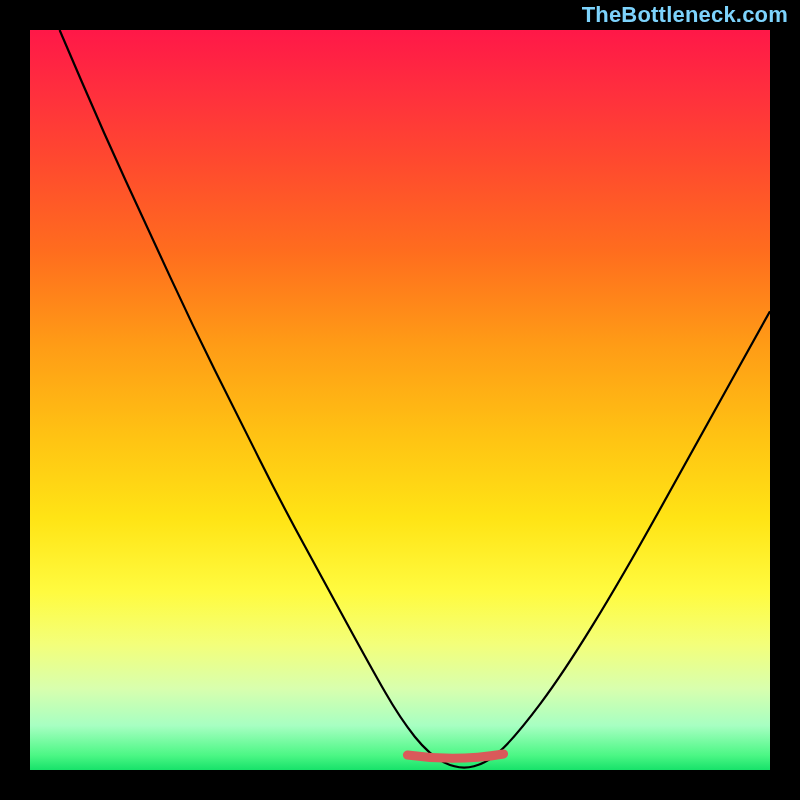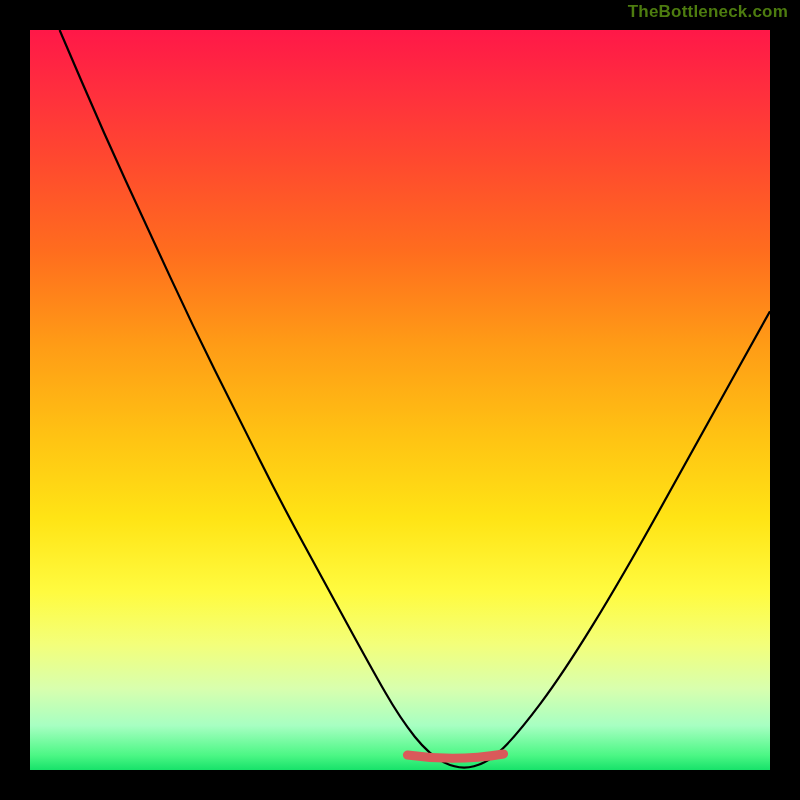--- a/index.html
+++ b/index.html
@@ -14,22 +14,22 @@
   .frame {
     position: relative;
     width: 800px;
     height: 800px;
     background: #000;
   }
   .watermark {
     position: absolute;
     top: 2px;
     right: 12px;
-    color: #4d7c0f;
-    font-size: 17px;
+    color: #7dd3fc;
+    font-size: 22px;
     font-weight: bold;
     letter-spacing: 0.2px;
     z-index: 5;
   }
   .plot-area {
     position: absolute;
     left: 30px;
     top: 30px;
     width: 740px;
     height: 740px;

